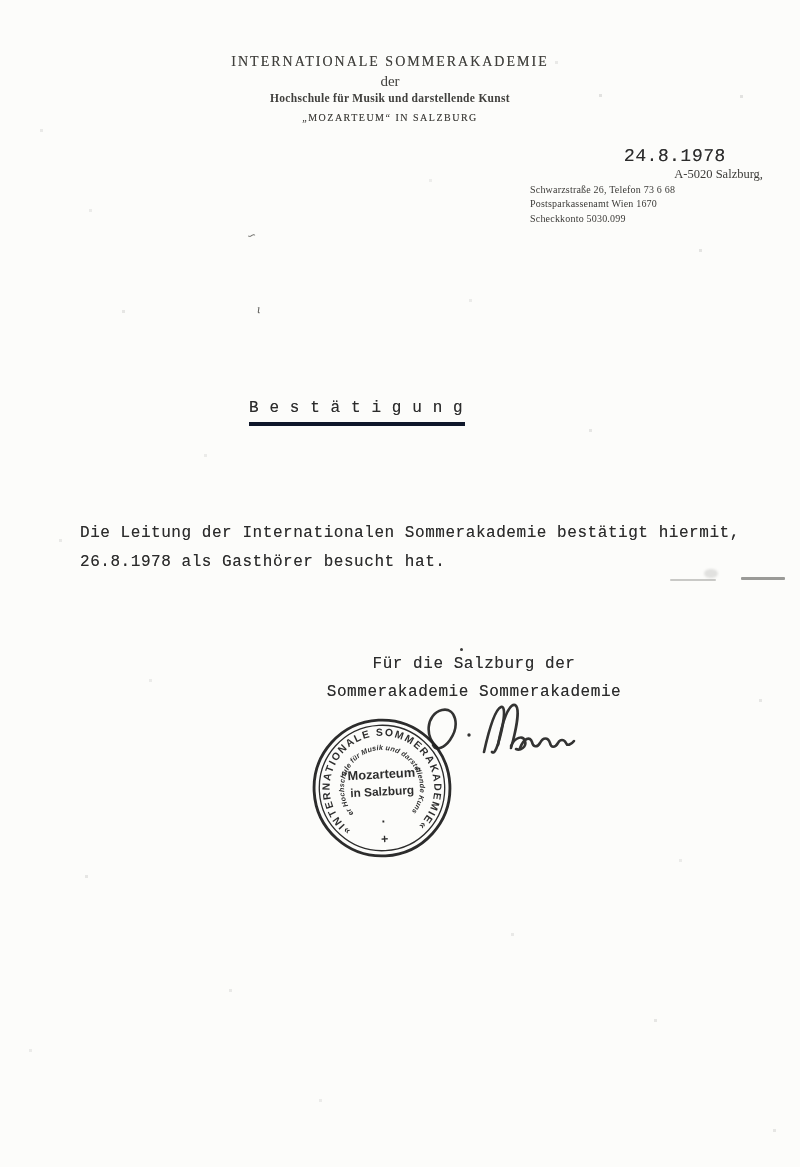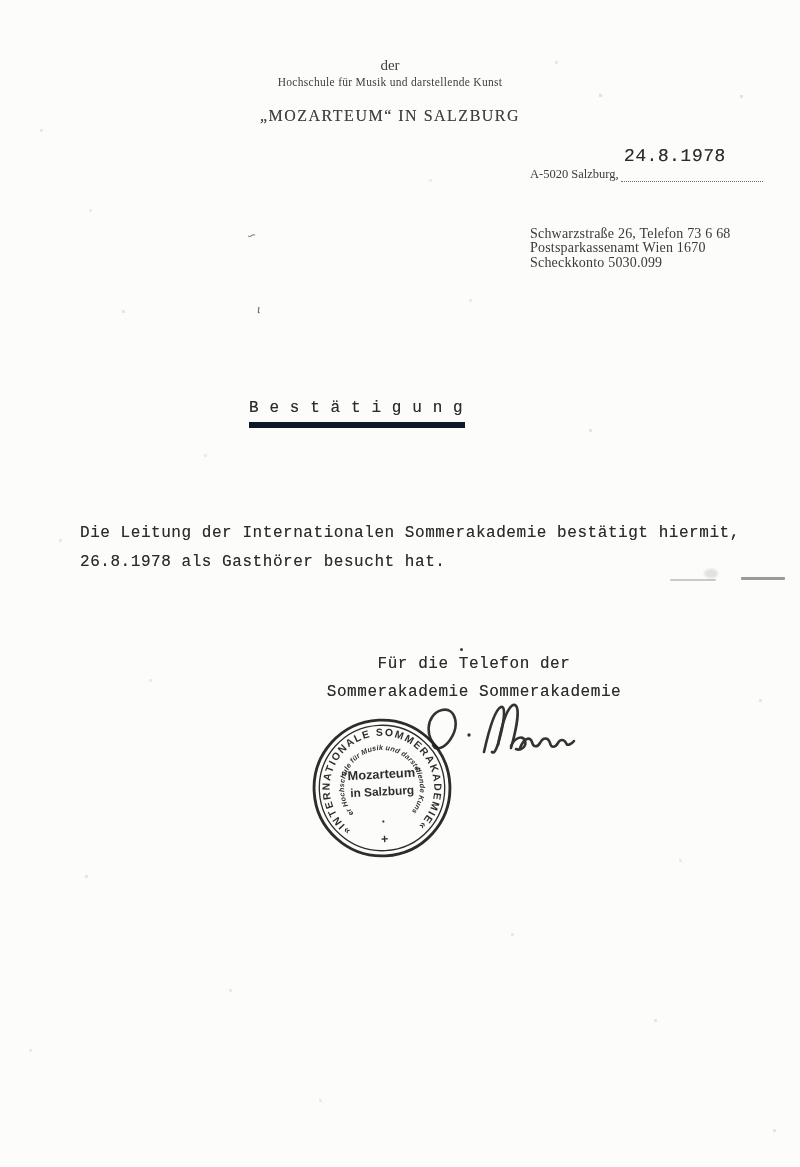--- a/index.html
+++ b/index.html
@@ -5,37 +5,37 @@
   html,body{margin:0;padding:0;background:#e8e8e6;}
   .page{
     position:relative; width:800px; height:1167px; margin:0 auto;
     background:#fcfcfa; overflow:hidden;
     font-family:"Liberation Serif", serif; color:#2e2e2e;
   }
   
   .letterhead{position:absolute; left:185px; top:54px; width:410px; text-align:center; color:#41403d;}
   .lh1{font-size:14px; letter-spacing:2px; white-space:nowrap; text-shadow:0 0 .5px rgba(60,60,55,.55);}
   .lh2{font-size:15px; margin-top:3px;}
-  .lh3{font-size:11.5px; margin-top:2px; letter-spacing:.3px;}
-  .lh4{font-size:16px; letter-spacing:1.5px; margin-top:19px; white-space:nowrap; text-shadow:0 0 .5px rgba(60,60,55,.55);}
+  .lh3{font-size:11.5px; margin-top:2px; letter-spacing:.3px;font-weight:bold;}
+  .lh4{font-size:10px; letter-spacing:1.5px; margin-top:8px; white-space:nowrap; text-shadow:0 0 .5px rgba(60,60,55,.55);}
   
   .dateline{position:absolute; left:530px; top:146px; width:233px;}
   .date{
     font-family:"Liberation Mono", monospace; font-size:18px; color:#3a3a3a;
     margin-left:94px; letter-spacing:.5px; transform:skewX(-2deg);
     text-shadow:0 0 .5px rgba(50,50,50,.5);
   }
-  .place-row{display:flex; align-items:flex-end; margin-top:1px;}
+  .place-row{display:flex; align-items:flex-end; margin-top:1px;flex-direction:column;}
   .place{font-size:12.5px; color:#3c3b38; white-space:nowrap;}
   .leader{flex:1; border-bottom:1.5px dotted #6d6d68; margin-left:2px; height:13px;}
-  .address{position:absolute; left:530px; top:183px; font-size:14px; line-height:14.4px; color:#3b3a37; letter-spacing:.2px;margin-top:44px;}
+  .address{position:absolute; left:530px; top:183px; font-size:10px; line-height:14.4px; color:#3b3a37; letter-spacing:.2px;}
   
   .tw{font-family:"Liberation Mono", monospace; color:#2c2c2c; text-shadow:0 0 .6px rgba(44,44,44,.55);}
   .title-wrap{position:absolute; left:249px; top:398px;}
-  .doc-title{font-size:16px; letter-spacing:.6px; padding:0 2px 5px 0; border-bottom:6px solid #0f172a; white-space:nowrap;}
+  .doc-title{font-size:16px; letter-spacing:.6px; padding:0 2px 5px 0; border-bottom:4px solid #0f172a; white-space:nowrap;}
   .body-text{position:absolute; left:80px; top:503px; font-size:16px; letter-spacing:.55px; line-height:29px; white-space:nowrap;margin-top:16px;}
   .closing{position:absolute; left:298px; top:650px; width:352px; text-align:center; font-size:16px; letter-spacing:.55px; line-height:28px; white-space:nowrap;}
   
   .stamp{position:absolute; left:306px; top:712px; width:152px; height:152px; transform:rotate(-3deg); opacity:.93;}
   .signature{position:absolute; left:412px; top:698px; width:168px; height:78px;}
   
   .mark{position:absolute; color:#4a4a46;}
   .mark-squiggle{left:247px; top:229px; font-size:11px; transform:rotate(-14deg); opacity:.8;}
   .mark-tick{left:257px; top:301px; font-size:13px; transform:rotate(8deg); opacity:.85; font-family:"Liberation Serif",serif;}
   .dot-mark{position:absolute; left:460px; top:648px; width:3px; height:3px; background:#3a3a3a; border-radius:50%;}
@@ -55,20 +55,21 @@
       90px 210px 0 1px rgba(40,40,40,.08), 430px 180px 0 1px rgba(40,40,40,.07),
       556px 62px 0 1px rgba(40,40,40,.09), 774px 1130px 0 1px rgba(40,40,40,.10),
       30px 1050px 0 1px rgba(40,40,40,.08), 600px 95px 0 1px rgba(40,40,40,.12);}
 </style>
 </head>
 <body>
 
 <div class="page">
 
   <header class="letterhead">
+    <div class="lh1">INTERNATIONALE SOMMERAKADEMIE</div>
     <div class="lh2">der</div>
     <div class="lh3">Hochschule für Musik und darstellende Kunst</div>
     <div class="lh4">„MOZARTEUM“ IN SALZBURG</div>
   </header>
 
   <div class="dateline">
     <div class="date tw">24.8.1978</div>
     <div class="place-row">
       <span class="place">A-5020 Salzburg,</span>
       <span class="leader"></span>
@@ -92,21 +93,21 @@
     <div>Die Leitung der Internationalen Sommerakademie bestätigt hiermit,</div>
     <div>26.8.1978 als Gasthörer besucht hat.</div>
   </div>
 
   <div class="smudge3"></div>
   <div class="smudge1"></div>
   <div class="smudge2"></div>
 
   <div class="dot-mark"></div>
   <div class="closing tw">
-    <div>Für die Telefon der</div>
+    <div>Für die Salzburg der</div>
     <div>Sommerakademie Sommerakademie</div>
   </div>
 
   <div class="stamp">
     <svg viewBox="0 0 160 160" width="152" height="152">
       <circle cx="80" cy="80" r="71.5" fill="none" stroke="#1d1d1d" stroke-width="3"></circle>
       <circle cx="80" cy="80" r="66" fill="none" stroke="#1d1d1d" stroke-width="1.4"></circle>
       <defs>
         <path id="ringPath" d="M 44.65 122.13 A 55 55 0 1 1 115.35 122.13"></path>
         <path id="scriptPath" d="M 49.36 105.71 A 40 40 0 1 1 110.64 105.71"></path>

